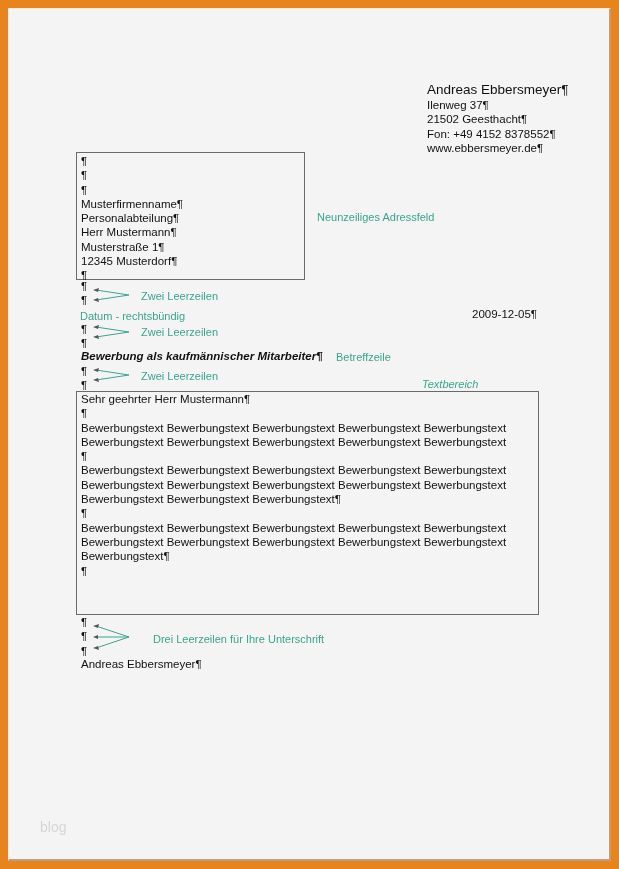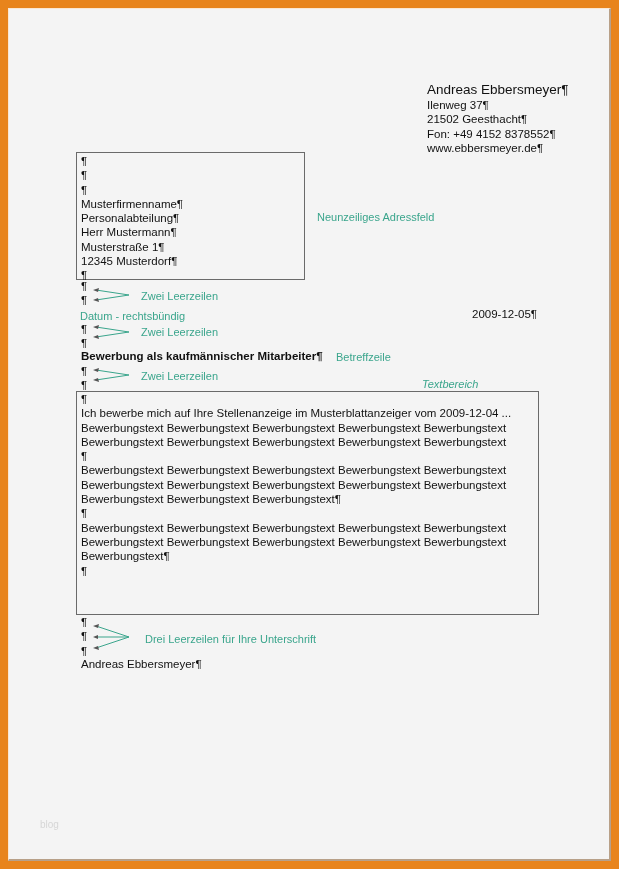--- a/index.html
+++ b/index.html
@@ -25,21 +25,21 @@
     .t { font-size: 11.5px; color: #111; line-height: 14.3px; }
     .teal { color: #3aa58c; font-size: 11px; line-height: 14px; }
     .sender-name { font-size: 13.5px; color: #111; line-height: 16px; }
     .box {
       position: absolute;
       border: 1px solid #6a6a6a;
       box-sizing: border-box;
     }
     .lines div { height: 14.3px; line-height: 14.3px; font-size: 11.5px; color: #111; white-space: nowrap; }
     .bold { font-weight: bold; }
-    .watermark { color: #d6d6d6; font-size: 10px; }
+    .watermark { color: #d6d6d6; font-size: 14px; }
     svg.arrows { position: absolute; overflow: visible; }
   </style>
 </head>
 <body>
 
 <div class="page">
 
   <div class="abs" style="left:418px; top:73px;">
     <div class="sender-name">Andreas Ebbersmeyer¶</div>
     <div class="t">Ilenweg 37¶</div>
@@ -87,42 +87,42 @@
   <svg class="arrows" style="left:84px; top:317px;" width="40" height="16">
     <g stroke="#3aa58c" stroke-width="1" fill="none">
       <line x1="36" y1="6" x2="3" y2="1"></line>
         <line x1="36" y1="6" x2="3" y2="11"></line>
     </g>
     <polygon points="0,1 6,-1 5,3" fill="#555"></polygon>
       <polygon points="0,11 5,9 6,13" fill="#555"></polygon>
   </svg>
   <div class="abs teal" style="left:132px; top:316px;">Zwei Leerzeilen</div>
 
-  <div class="abs t bold" style="left:72px; top:340px;">Bewerbung als kaufmännischer Mitarbeiter¶</div>
+  <div class="abs t bold" style="left:72px; top:340px;font-style:italic;">Bewerbung als kaufmännischer Mitarbeiter¶</div>
   <div class="abs teal" style="left:327px; top:341px;">Betreffzeile</div>
 
   <div class="abs lines" style="left:72px; top:355px;">
     <div>¶</div>
     <div>¶</div>
   </div>
   <svg class="arrows" style="left:84px; top:360px;" width="40" height="16">
     <g stroke="#3aa58c" stroke-width="1" fill="none">
       <line x1="36" y1="6" x2="3" y2="1"></line>
         <line x1="36" y1="6" x2="3" y2="11"></line>
     </g>
     <polygon points="0,1 6,-1 5,3" fill="#555"></polygon>
       <polygon points="0,11 5,9 6,13" fill="#555"></polygon>
   </svg>
   <div class="abs teal" style="left:132px; top:360px;">Zwei Leerzeilen</div>
 
   <div class="abs teal" style="left:413px; top:368px;font-style:italic;">Textbereich</div>
   <div class="box" style="left:67px; top:382px; width:463px; height:224px;">
     <div class="lines" style="position:absolute; left:4px; top:0px;">
+      <div>Sehr geehrter Herr Mustermann¶</div>
       <div>¶</div>
-      <div>Ich bewerbe mich auf Ihre Stellenanzeige im Musterblattanzeiger vom 2009-12-04 ...</div>
       <div>Bewerbungstext Bewerbungstext Bewerbungstext Bewerbungstext Bewerbungstext</div>
       <div>Bewerbungstext Bewerbungstext Bewerbungstext Bewerbungstext Bewerbungstext</div>
       <div>¶</div>
       <div>Bewerbungstext Bewerbungstext Bewerbungstext Bewerbungstext Bewerbungstext</div>
       <div>Bewerbungstext Bewerbungstext Bewerbungstext Bewerbungstext Bewerbungstext</div>
       <div>Bewerbungstext Bewerbungstext Bewerbungstext¶</div>
       <div>¶</div>
       <div>Bewerbungstext Bewerbungstext Bewerbungstext Bewerbungstext Bewerbungstext</div>
       <div>Bewerbungstext Bewerbungstext Bewerbungstext Bewerbungstext Bewerbungstext</div>
       <div>Bewerbungstext¶</div>
@@ -138,18 +138,18 @@
   <svg class="arrows" style="left:84px; top:616px;" width="40" height="26">
     <g stroke="#3aa58c" stroke-width="1" fill="none">
       <line x1="36" y1="12" x2="3" y2="1"></line>
         <line x1="36" y1="12" x2="3" y2="12"></line>
         <line x1="36" y1="12" x2="3" y2="23"></line>
     </g>
     <polygon points="0,1 6,-1 5,3" fill="#555"></polygon>
       <polygon points="0,12 5,10 5,14" fill="#555"></polygon>
       <polygon points="0,23 5,21 6,25" fill="#555"></polygon>
   </svg>
-  <div class="abs teal" style="left:136px; top:623px;">Drei Leerzeilen für Ihre Unterschrift</div>
+  <div class="abs teal" style="left:144px; top:623px;">Drei Leerzeilen für Ihre Unterschrift</div>
 
   <div class="abs t" style="left:72px; top:648px;">Andreas Ebbersmeyer¶</div>
 
   <div class="abs watermark" style="left:31px; top:810px;">blog</div>
 </div>
 
 </body></html>

